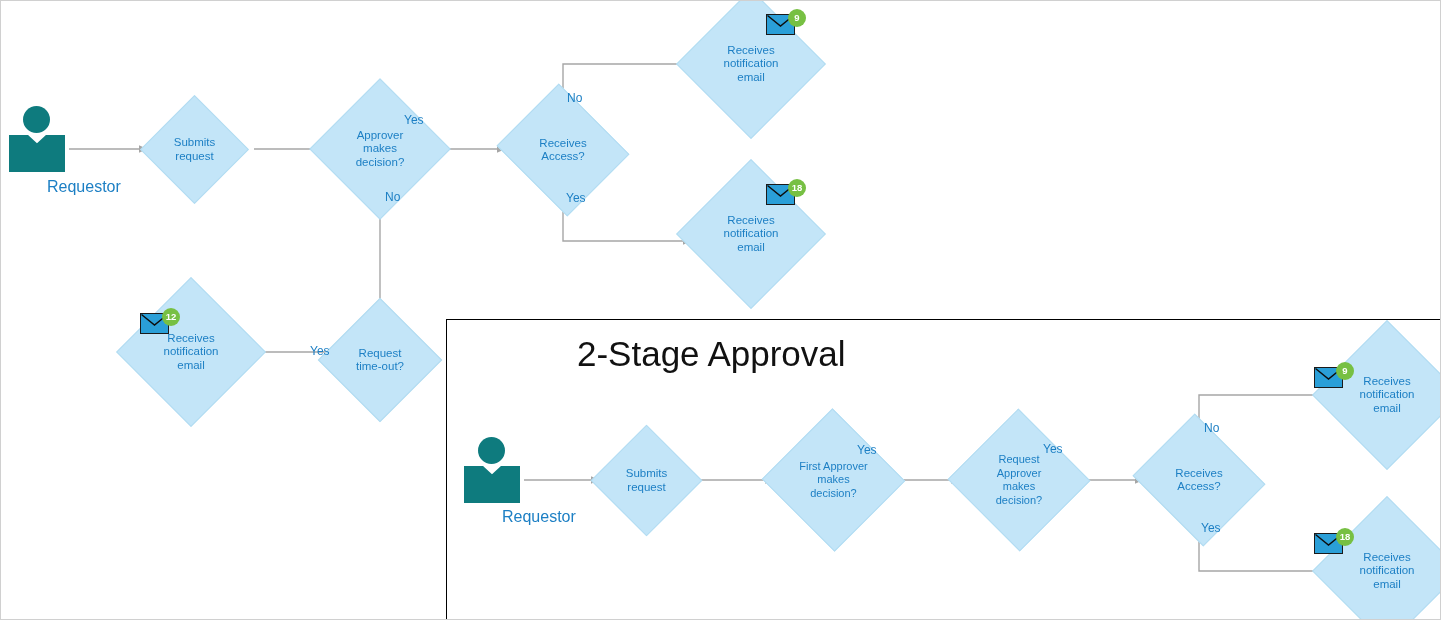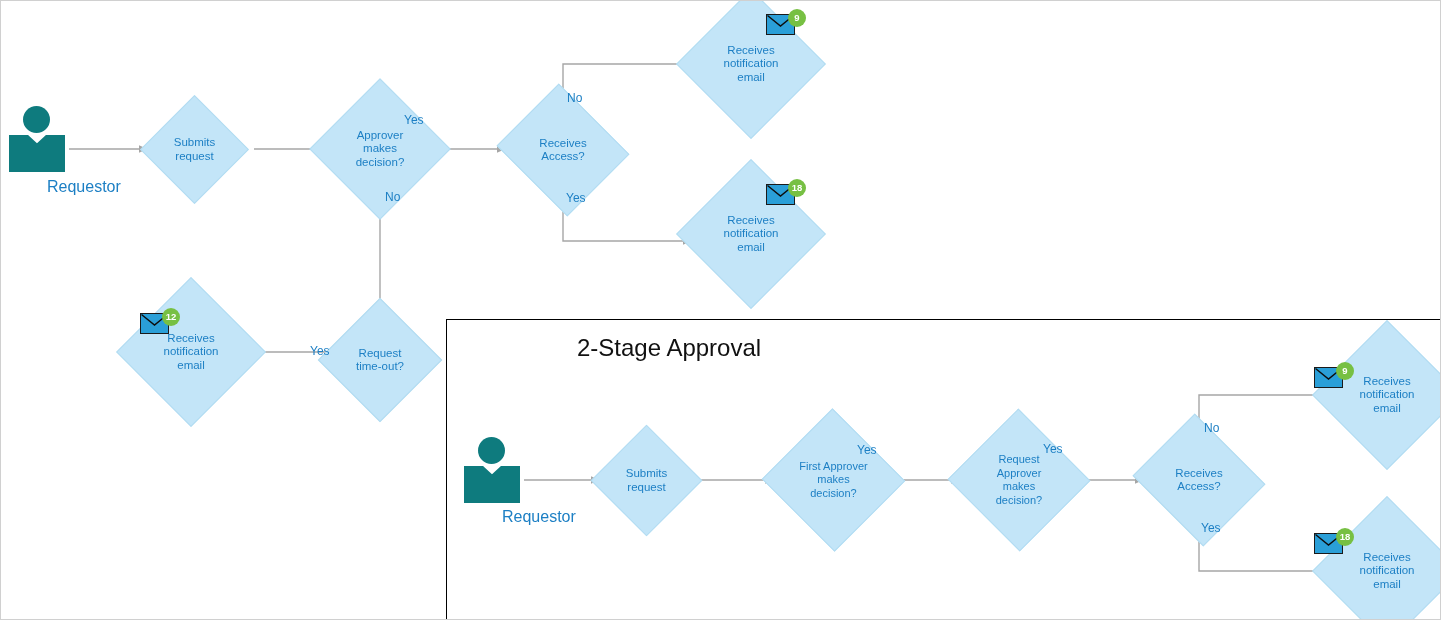--- a/index.html
+++ b/index.html
@@ -131,21 +131,21 @@
   
   .panel {
     position: absolute;
     border: 1.5px solid #000000;
     background: transparent;
     box-sizing: border-box;
   }
   .panel-title {
     position: absolute;
     color: #111111;
-    font-size: 24px;
+    font-size: 35px;
     white-space: nowrap;
     text-align: center;
   }
 </style>
 </head>
 <body>
 
 <div id="canvas">
 
   <svg id="svg-layer" viewBox="0 0 1441 620" xmlns="http://www.w3.org/2000/svg">

